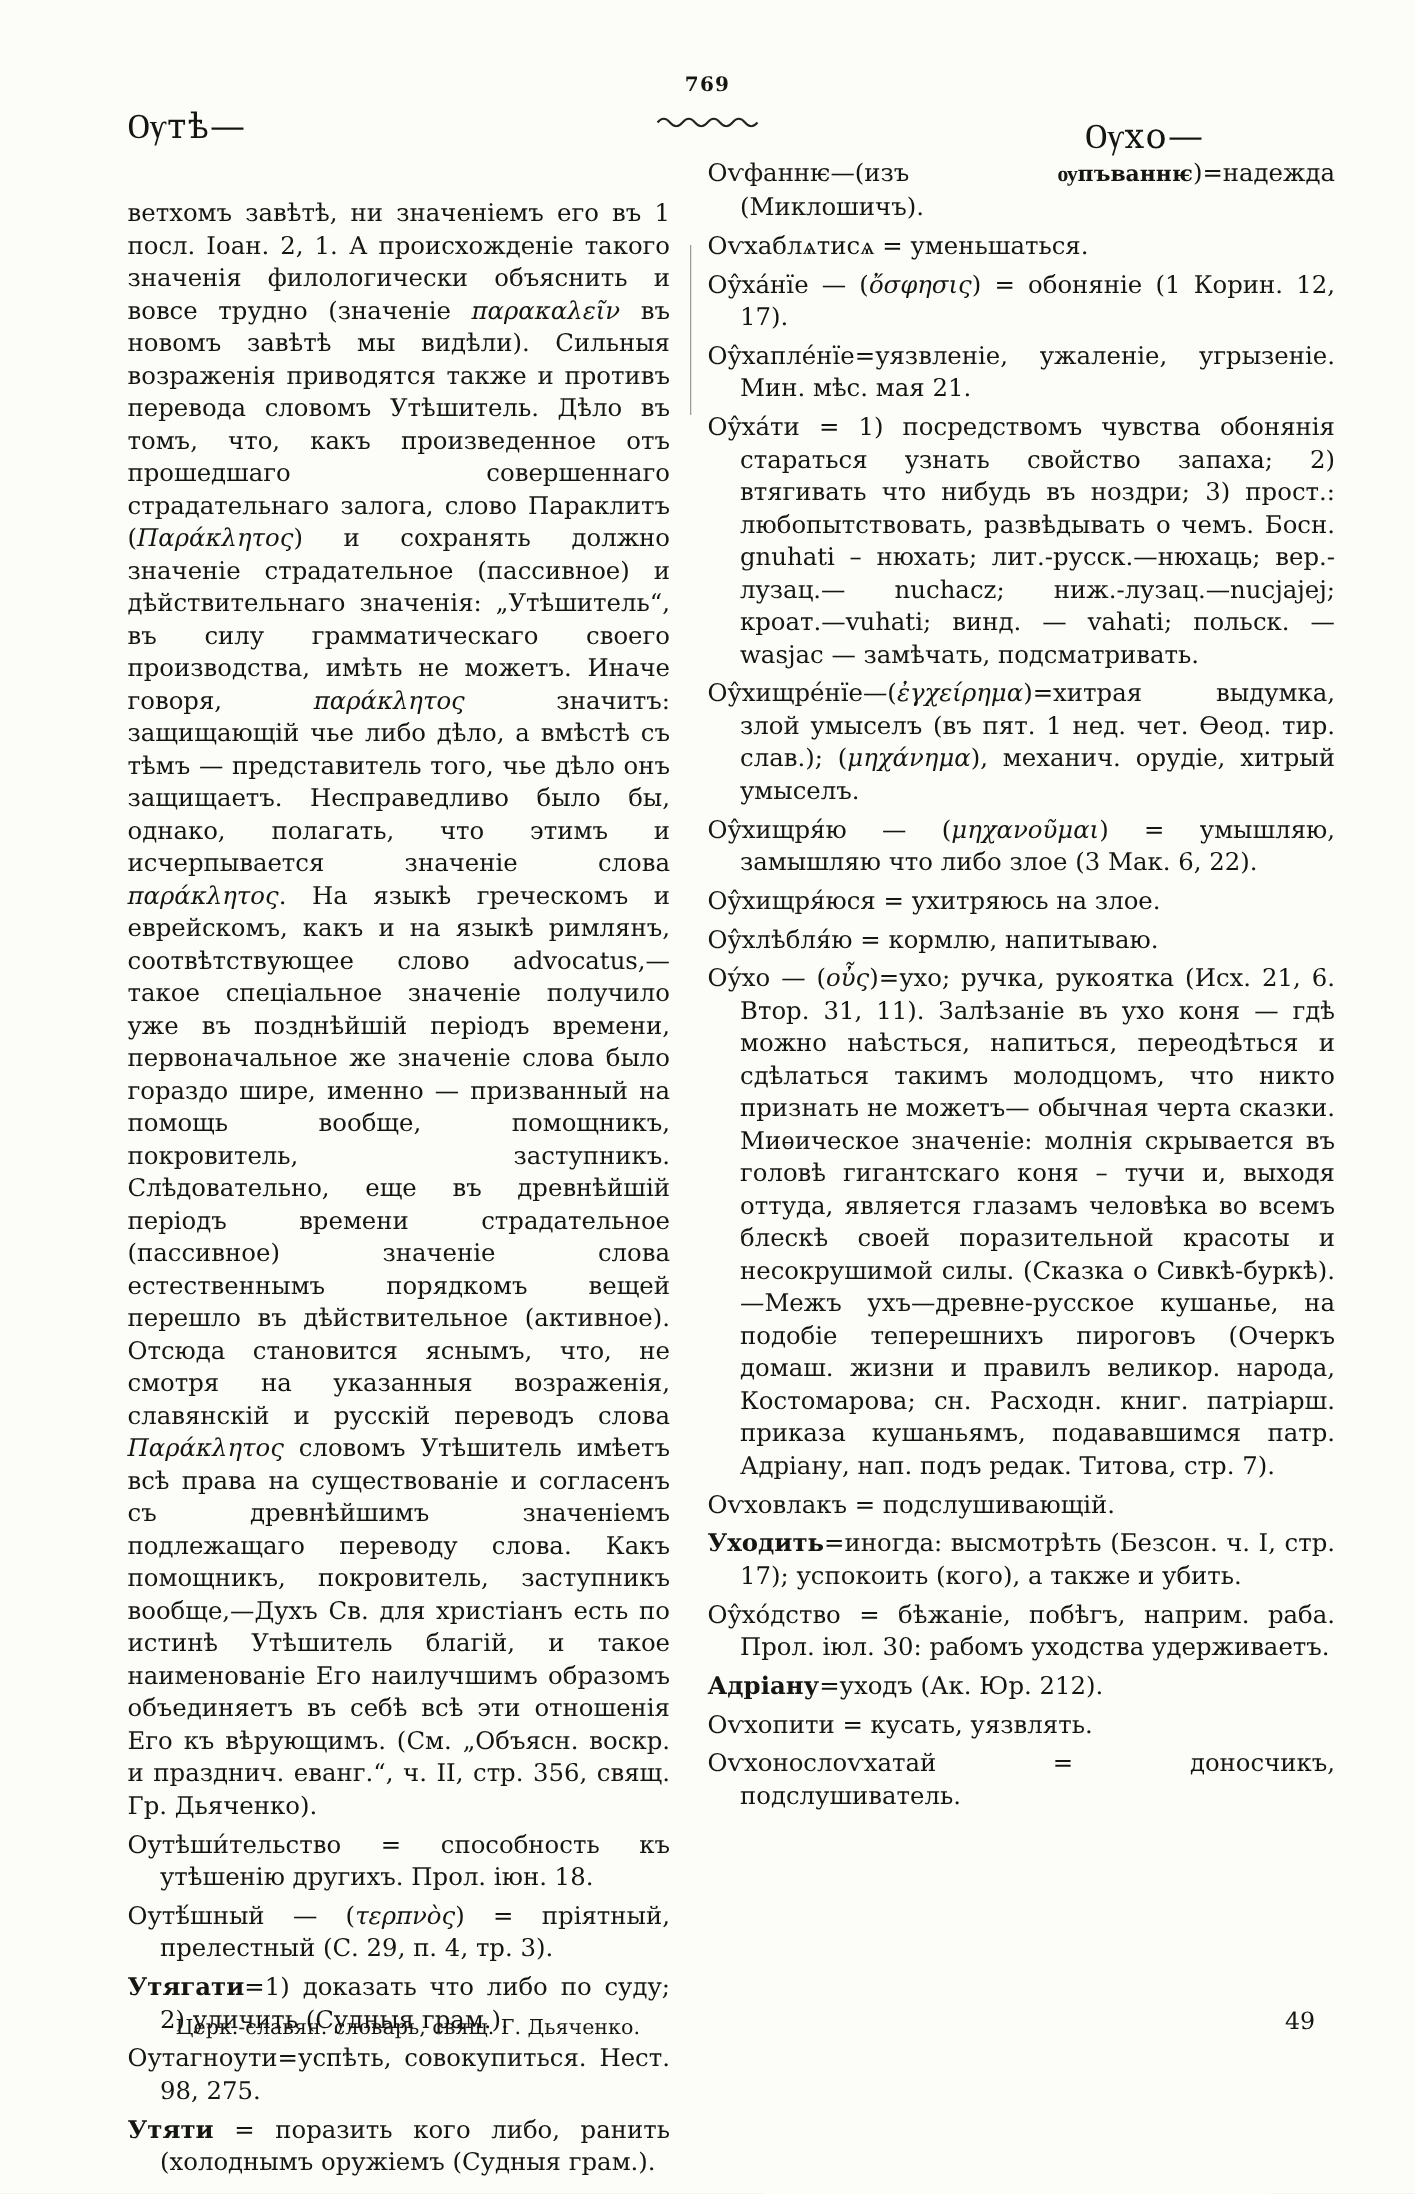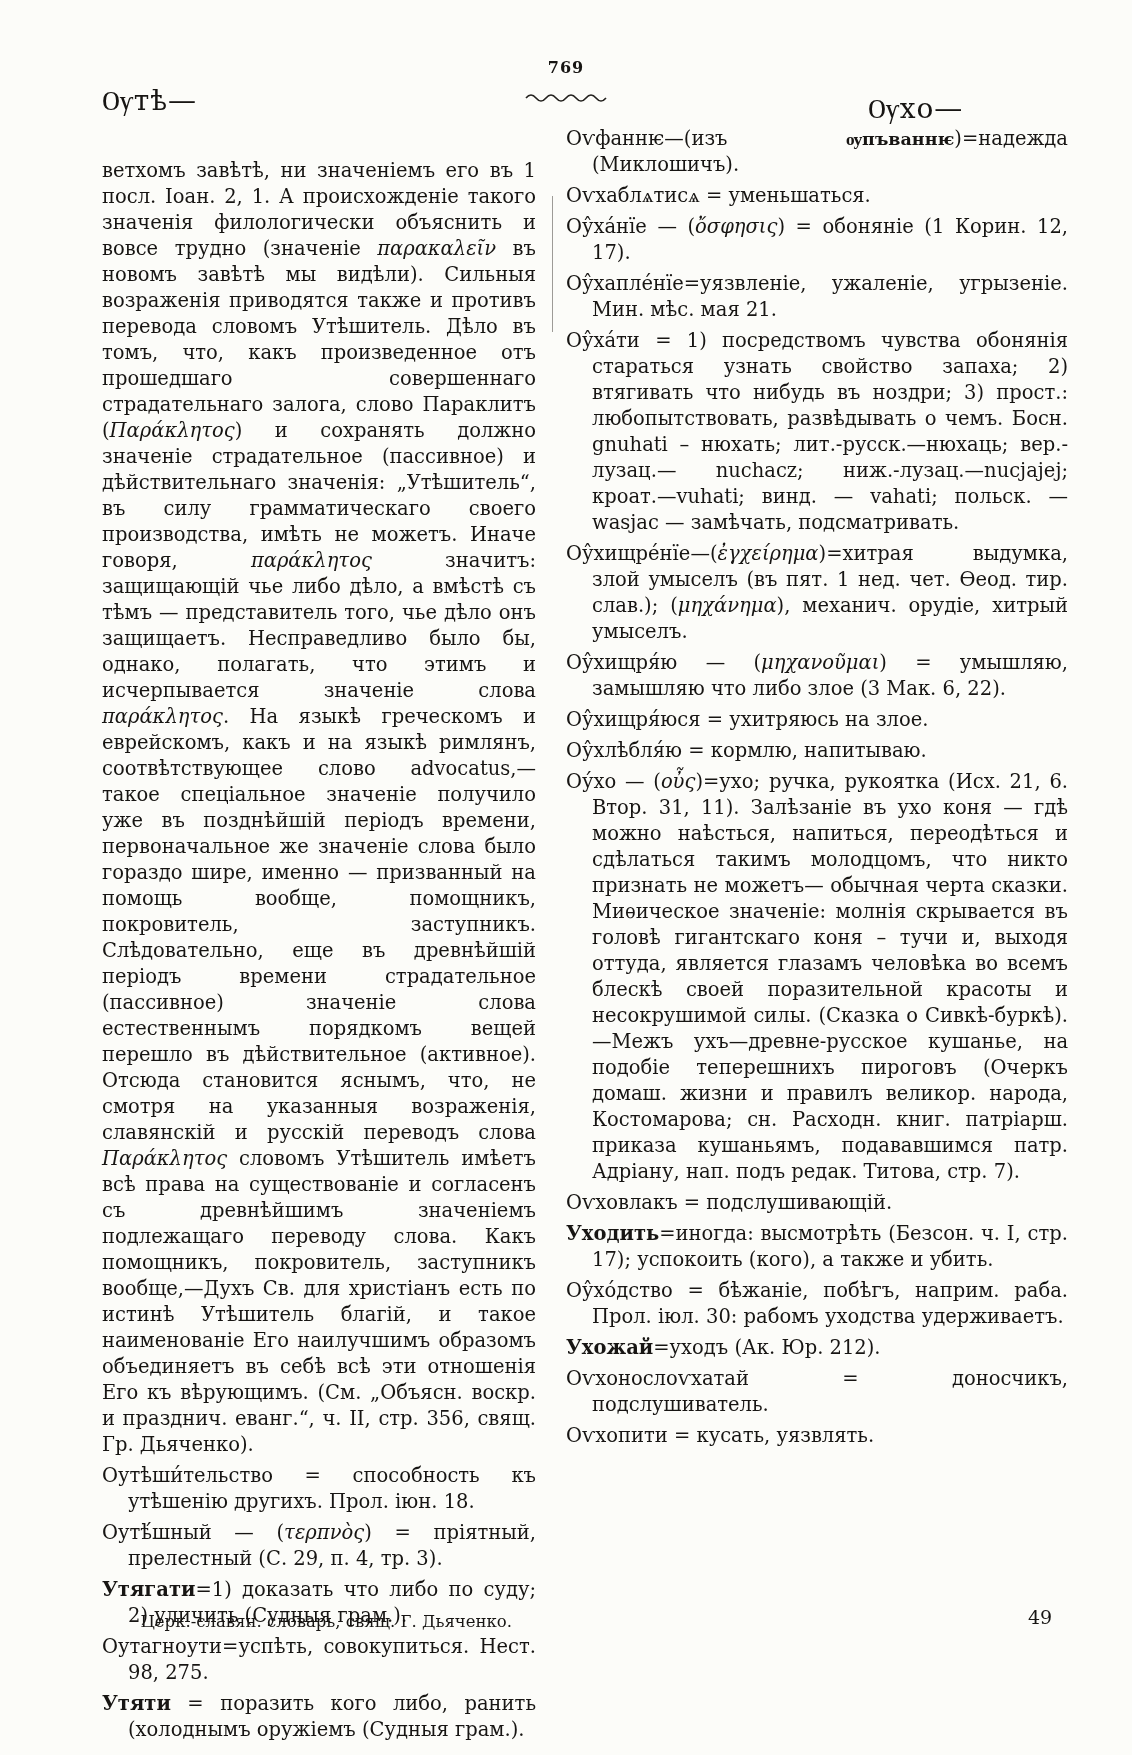--- a/index.html
+++ b/index.html
@@ -85,22 +85,22 @@
         <p class="entry "><span class="run-h">Оу̂хапле́нїе</span><span class="run-p">=уязвленіе, ужаленіе, угрызеніе. </span><span class="run-i">Мин. мѣс. мая</span><span class="run-p"> 21.</span></p>
         <p class="entry "><span class="run-h">Оу̂ха́ти</span><span class="run-p"> = 1) посредствомъ чувства обонянія стараться узнать свойство запаха; 2) втягивать что нибудь въ ноздри; 3) прост.: любопытствовать, развѣдывать о чемъ. </span><span class="run-i">Босн.</span><span class="run-p"> gnuhati – нюхать; </span><span class="run-i">лит.-русск.</span><span class="run-p">—нюхаць; </span><span class="run-i">вер.-лузац.</span><span class="run-p">— nuchacz; </span><span class="run-i">ниж.-лузац.</span><span class="run-p">—nucjajej; </span><span class="run-i">кроат.</span><span class="run-p">—vuhati; </span><span class="run-i">винд.</span><span class="run-p"> — vahati; </span><span class="run-i">польск.</span><span class="run-p"> — wasjac — замѣчать, подсматривать.</span></p>
         <p class="entry "><span class="run-h">Оу̂хищре́нїе</span><span class="run-p">—(</span><span class="run-g">ἐγχείρημα</span><span class="run-p">)=хитрая выдумка, злой умыселъ (въ пят. 1 нед. чет. Ѳеод. тир. слав.); (</span><span class="run-g">μηχάνημα</span><span class="run-p">), механич. орудіе, хитрый умыселъ.</span></p>
         <p class="entry "><span class="run-h">Оу̂хищря́ю</span><span class="run-p"> — (</span><span class="run-g">μηχανοῦμαι</span><span class="run-p">) = умышляю, замышляю что либо злое (3 Мак. 6, 22).</span></p>
         <p class="entry "><span class="run-h">Оу̂хищря́юся</span><span class="run-p"> = ухитряюсь на злое.</span></p>
         <p class="entry "><span class="run-h">Оу̂хлѣбля́ю</span><span class="run-p"> = кормлю, напитываю.</span></p>
         <p class="entry "><span class="run-h">Оу́хо</span><span class="run-p"> — (</span><span class="run-g">οὖς</span><span class="run-p">)=ухо; ручка, рукоятка (Исх. 21, 6. Втор. 31, 11). </span><span class="run-i">Залѣзаніе въ ухо коня</span><span class="run-p"> — гдѣ можно наѣсться, напиться, переодѣться и сдѣлаться такимъ молодцомъ, что никто признать не можетъ— обычная черта сказки. Миѳическое значеніе: молнія скрывается въ головѣ гигантскаго коня – тучи и, выходя оттуда, является глазамъ человѣка во всемъ блескѣ своей поразительной красоты и несокрушимой силы. (</span><span class="run-i">Сказка о Сивкѣ-буркѣ</span><span class="run-p">).—</span><span class="run-i">Межъ ухъ</span><span class="run-p">—древне-русское кушанье, на подобіе теперешнихъ пироговъ (</span><span class="run-i">Очеркъ домаш. жизни и правилъ великор. народа, Костомарова; сн. Расходн. книг. патріарш. приказа кушаньямъ, подававшимся патр. Адріану, нап. подъ редак. Титова</span><span class="run-p">, стр. 7).</span></p>
         <p class="entry "><span class="run-h">Оѵховлакъ</span><span class="run-p"> = подслушивающій.</span></p>
         <p class="entry "><span class="run-b">Уходить</span><span class="run-p">=иногда: высмотрѣть (</span><span class="run-i">Безсон. ч.</span><span class="run-p"> I, </span><span class="run-i">стр.</span><span class="run-p"> 17); успокоить (кого), а также и убить.</span></p>
         <p class="entry "><span class="run-h">Оу̂хо́дство</span><span class="run-p"> = бѣжаніе, побѣгъ, наприм. раба. </span><span class="run-i">Прол. іюл.</span><span class="run-p"> 30: </span><span class="run-i">рабомъ уходства удерживаетъ</span><span class="run-p">.</span></p>
-        <p class="entry "><span class="run-b">Ухожай</span><span class="run-p">=уходъ (</span><span class="run-i">Ак. Юр.</span><span class="run-p"> 212).</span></p>
+        <p class="entry "><span class="run-b">Адріану</span><span class="run-p">=уходъ (</span><span class="run-i">Ак. Юр.</span><span class="run-p"> 212).</span></p>
+        <p class="entry "><span class="run-h">Оѵхопити</span><span class="run-p"> = кусать, уязвлять.</span></p>
         <p class="entry "><span class="run-h">Оѵхонослоѵхатай</span><span class="run-p"> = доносчикъ, подслушиватель.</span></p>
-        <p class="entry "><span class="run-h">Оѵхопити</span><span class="run-p"> = кусать, уязвлять.</span></p>
       </div>
   </div>
 
   <div class="foot-left">Церк.-славян. словарь, свящ. Г. Дьяченко.</div>
   <div class="foot-right">49</div>
 
 </div>
 
 </body></html>

